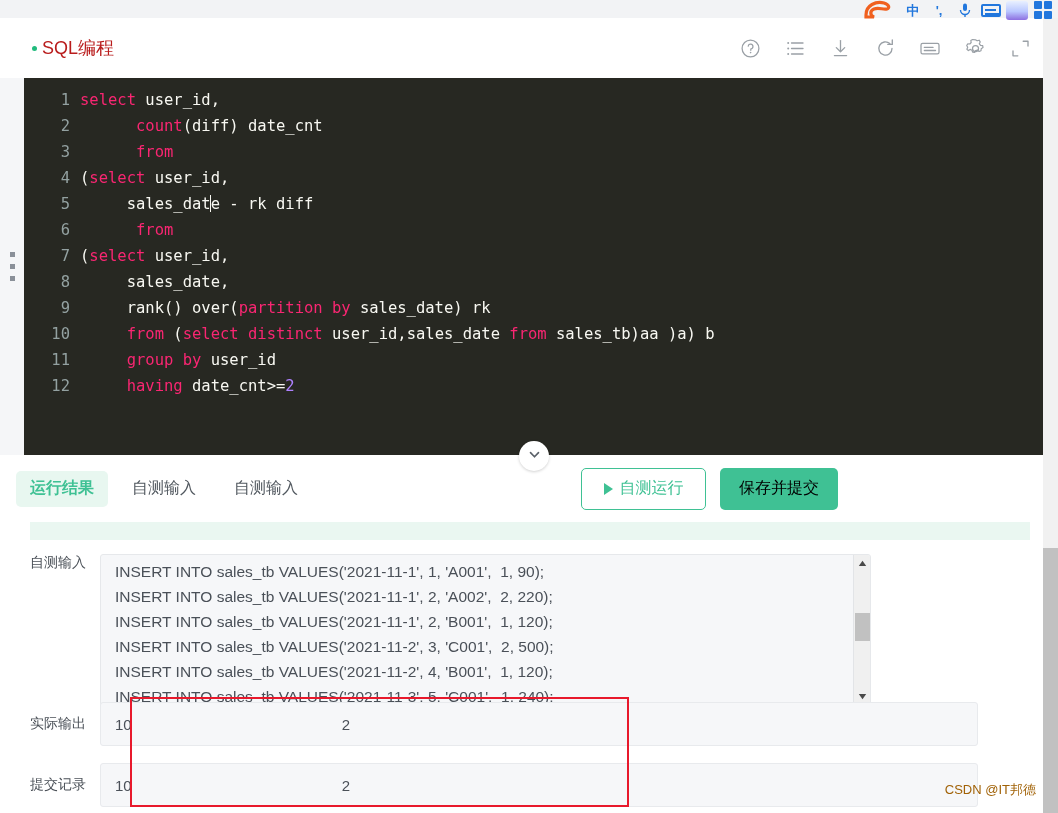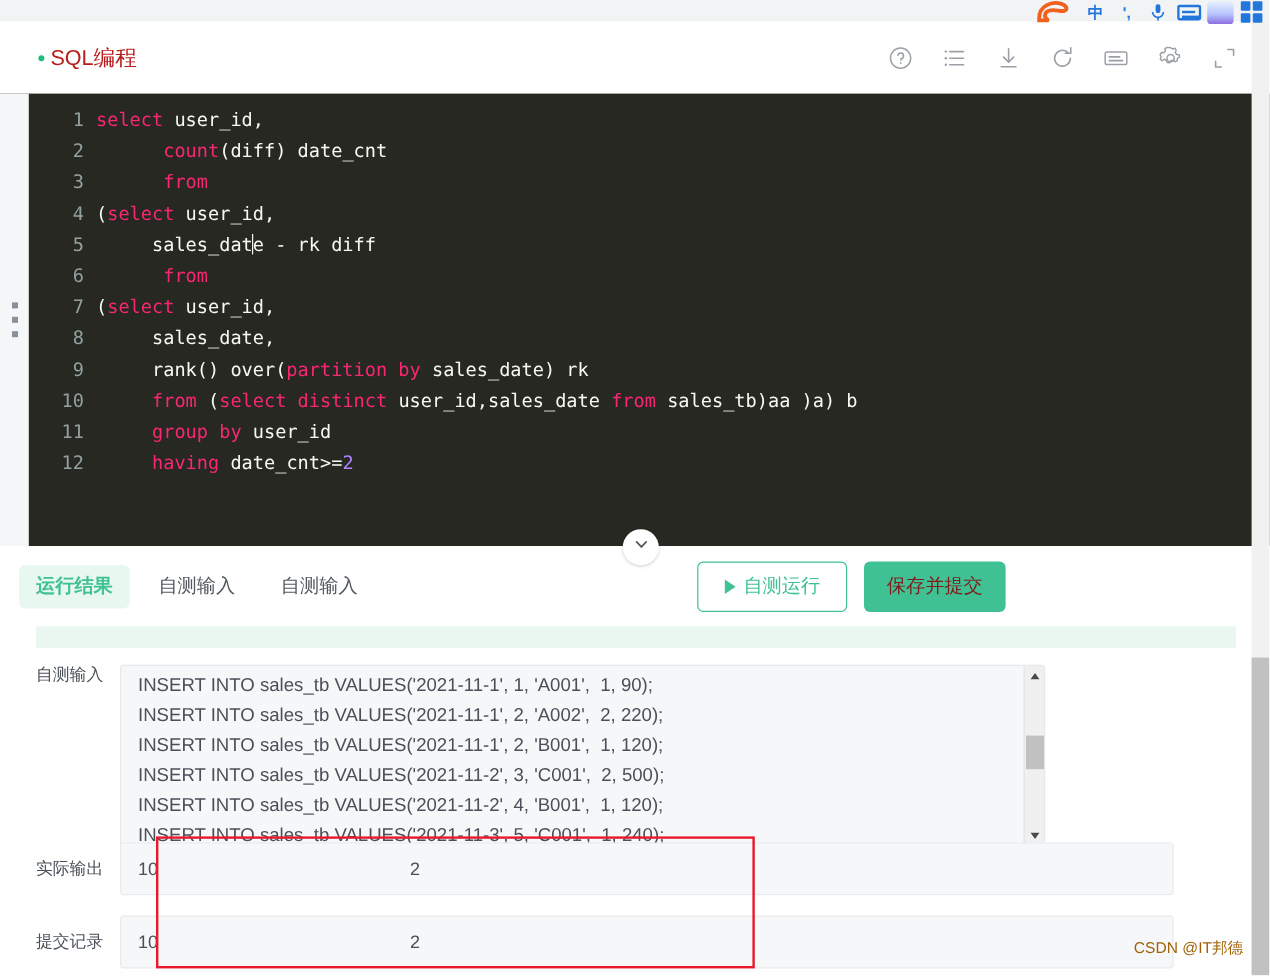--- a/index.html
+++ b/index.html
@@ -117,21 +117,21 @@
   .tab.active { background: #e8f7f0; color: #3fc194; font-weight: bold; }
 
   .actions { margin-left: auto; display: flex; align-items: center; gap: 14px; padding-left: 12px; }
   .btn-ghost {
     height: 42px; min-width: 125px; padding: 0 16px; border: 1px solid #3fc194; border-radius: 5px;
     background: #fff; color: #3fc194; font-size: 16px; display: flex; align-items: center;
     justify-content: center; gap: 7px; cursor: pointer;
   }
   .btn-primary {
     height: 42px; min-width: 118px; padding: 0 18px; border: none; border-radius: 5px;
-    background: #3fc194; color: #7f1d1d; font-size: 16px; display: flex; align-items: center;
+    background: #3fc194; color: #000000; font-size: 16px; display: flex; align-items: center;
     justify-content: center; cursor: pointer;
   }
   .play-tri { width: 0; height: 0; border-left: 9px solid #3fc194; border-top: 6px solid transparent; border-bottom: 6px solid transparent; }
 
   
   .panel { position: absolute; top: 522px; left: 0; width: 1058px; height: 291px; background: #ffffff; }
   .mint-strip { position: absolute; top: 0; left: 30px; width: 1000px; height: 18px; background: #eaf7f1; }
 
   .row { position: absolute; display: flex; align-items: flex-start; }
   .row-label {

